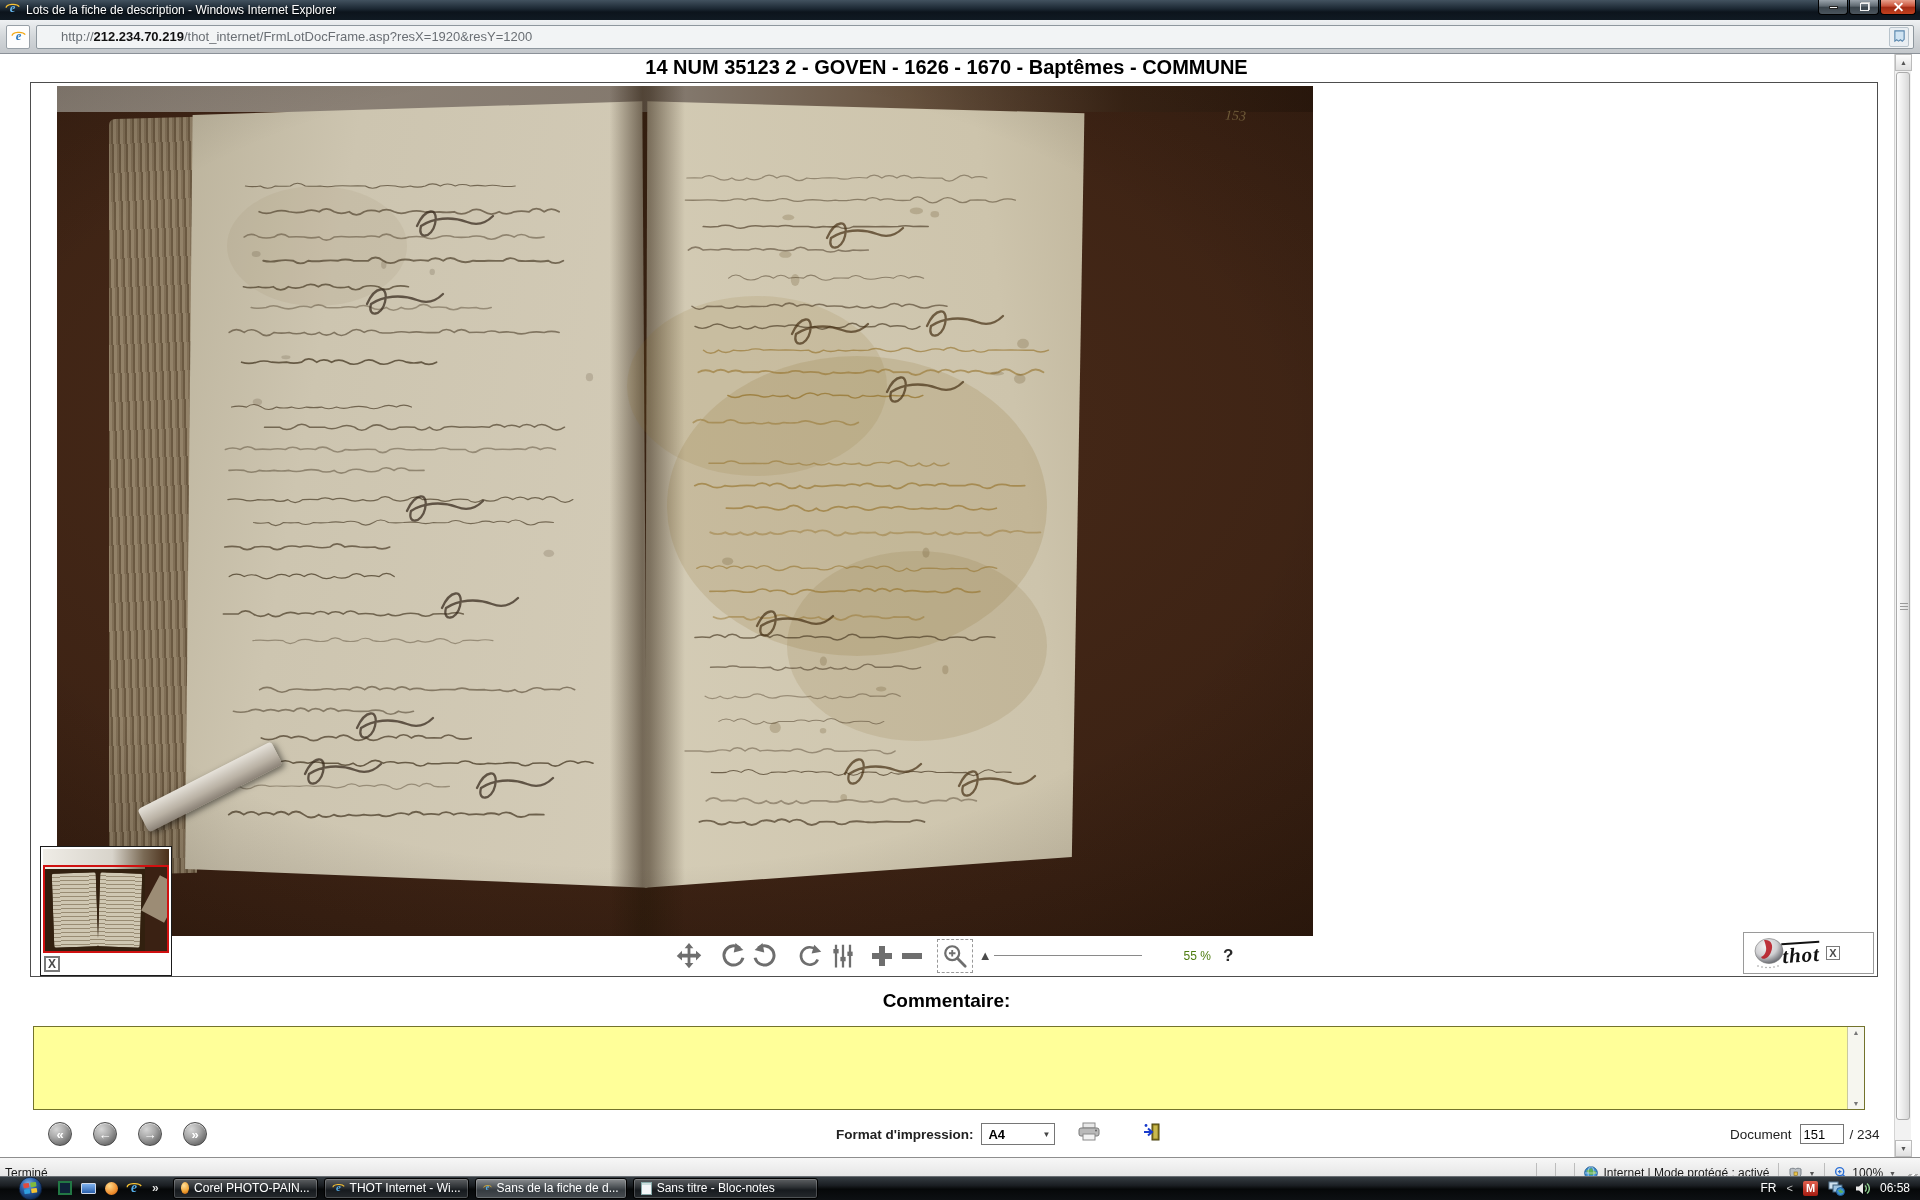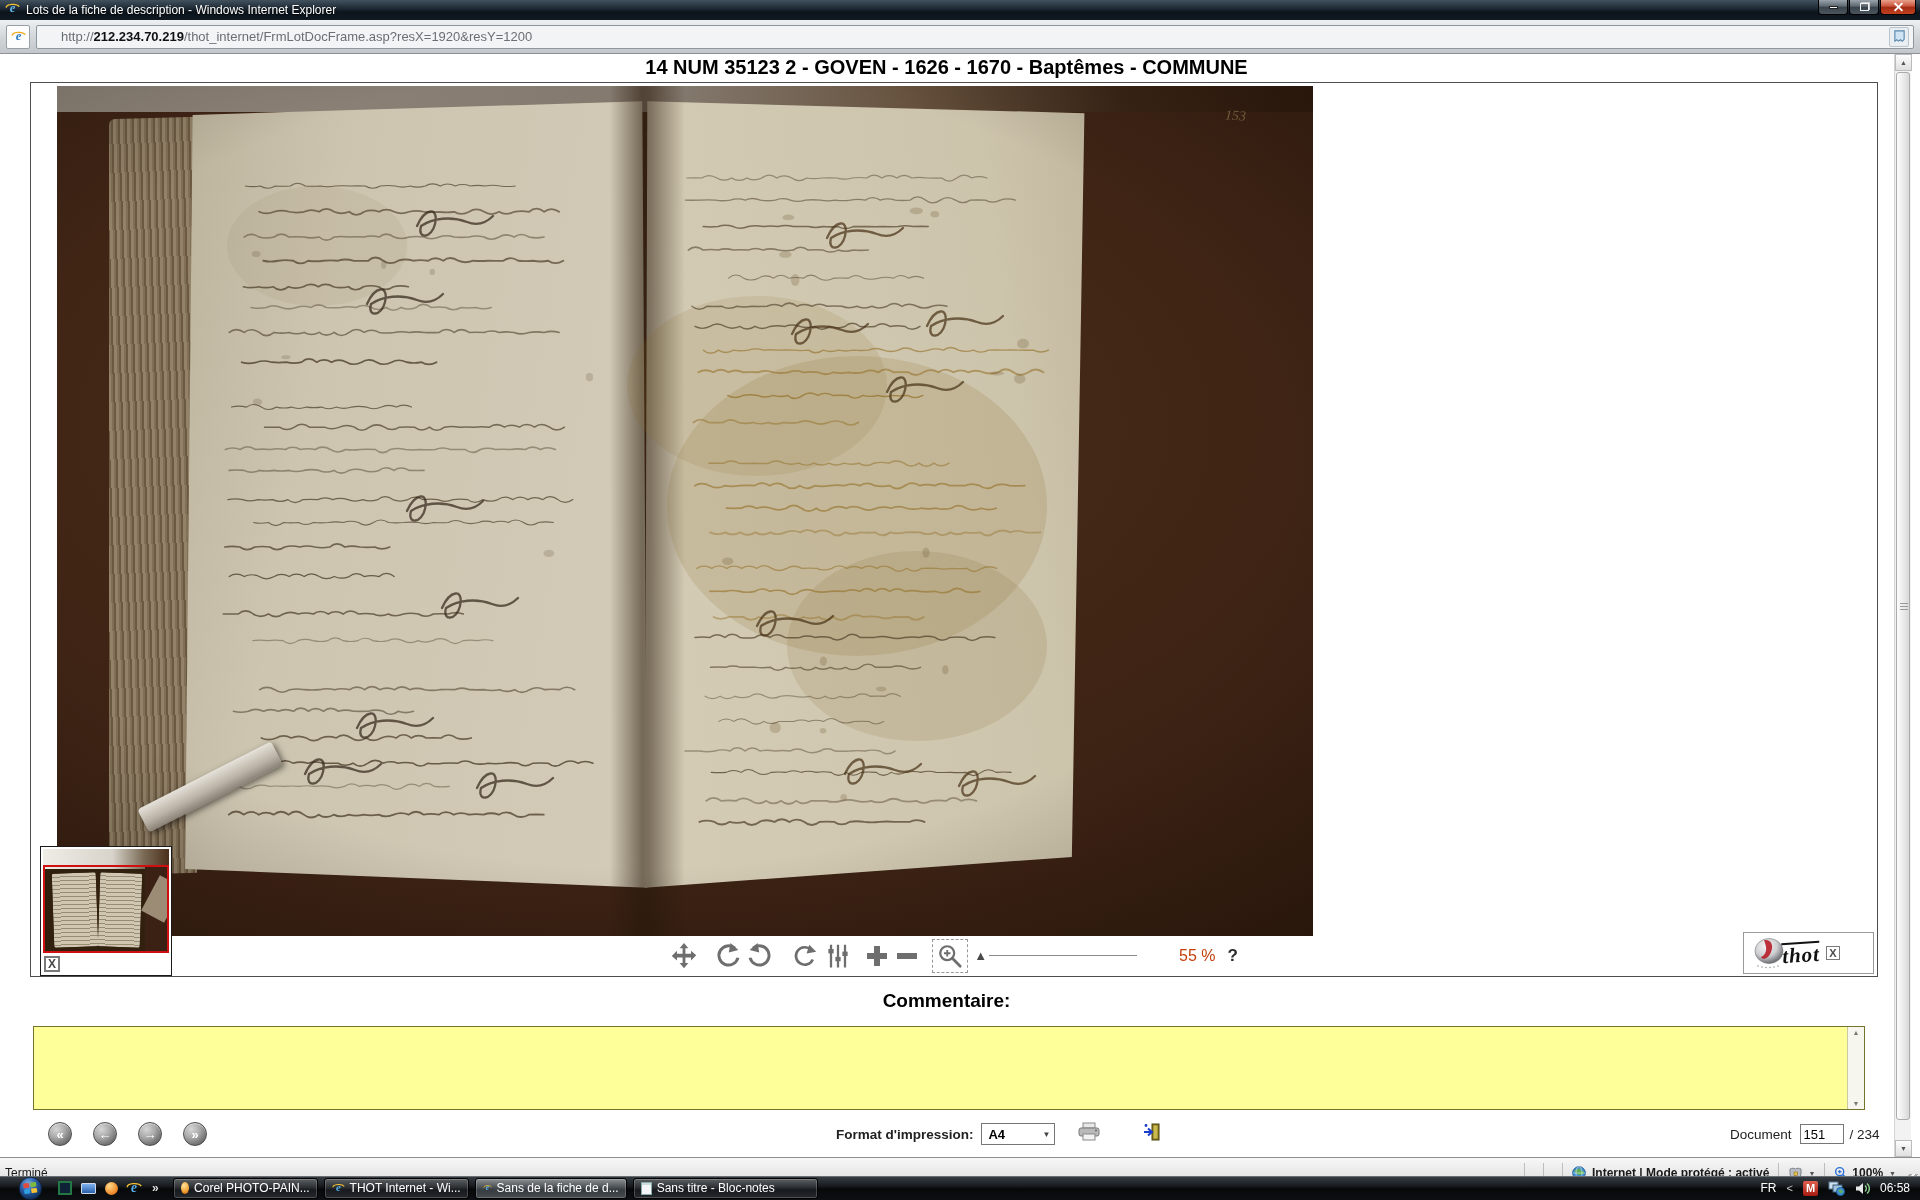--- a/index.html
+++ b/index.html
@@ -88,21 +88,21 @@
   
   #viewer-toolbar { position:absolute; left:0; bottom:1px; width:100%; height:39px; background:#fff;
     display:flex; align-items:center; justify-content:center; }
   .vt { display:flex; align-items:center; color:#6e6e6e; }
   .vt svg { display:block; }
   .sp8{margin-left:8px;} .sp14{margin-left:14px;} .sp4{margin-left:4px;}
   #mag-box { border:1px dashed #999; padding:3px 4px; margin-left:12px; }
   #zoom-slider { display:flex; align-items:center; margin-left:6px; }
   #slider-thumb { font-size:13px; color:#4a4a4a; line-height:1; }
   #slider-track { width:148px; height:1px; background:#8a8a8a; margin-left:2px; }
-  #zoom-level { margin-left:42px; font-size:16px; color:#c2410c; }
+  #zoom-level { margin-left:42px; font-size:12px; color:#4d7c0f; }
   #help-btn { margin-left:12px; font-size:17px; font-weight:bold; color:#2a2a2a; }
 
   
   #logo-box { position:absolute; left:1712px; top:849px; width:131px; height:42px; background:#fff;
     border:1px solid #9a9a9a; display:flex; align-items:center; padding-left:8px; z-index:5; }
   #logo-brand { font-family:"Liberation Serif",serif; font-style:italic; font-weight:bold;
     font-size:21px; color:#111; margin-left:-6px; letter-spacing:1px; transform:rotate(-4deg);
     border-top:2px solid #111; line-height:0.9; padding-top:2px; }
   #logo-check { margin-left:6px; width:14px; height:14px; border-width:1px; font-size:11px; }
 
@@ -143,21 +143,21 @@
   #win-thumb { position:absolute; left:1px; top:18px; width:14px; height:1048px;
     background:linear-gradient(90deg,#fdfdfd,#e8e8e8 60%,#d8d8d8); border:1px solid #ababab; border-radius:3px; }
   #win-grip { position:absolute; left:3px; top:530px; width:8px; height:8px;
     background:repeating-linear-gradient(#9a9a9a 0 1px, transparent 1px 3px); }
 
   
   #statusbar { position:absolute; left:0; top:1157px; width:1920px; height:31px;
     background:linear-gradient(#f7f7f7,#e9e9e9 50%,#dcdcdc); border-top:1px solid #8e8e8e;
     font-size:12px; color:#1a1a1a; display:flex; align-items:center; }
   #status-left { padding-left:5px; }
-  #status-right { margin-left:auto; display:flex; align-items:center; height:100%;font-weight:bold; }
+  #status-right { margin-left:auto; display:flex; align-items:center; height:100%; }
   .status-sep { width:1px; height:70%; background:#bdbdbd; margin:0 9px; }
   #zone-pane { display:flex; align-items:center; gap:6px; }
   .mini-arrow { font-size:7px; color:#555; }
   #grip { width:14px; height:14px; margin:0 2px 0 8px; align-self:flex-end;
     background:
       linear-gradient(135deg, transparent 0 8px, #aaa 8px 10px, transparent 10px 11px, #fff 11px 12px, transparent 12px) ,
       linear-gradient(135deg, transparent 0 4px, #aaa 4px 6px, transparent 6px 7px, #fff 7px 8px, transparent 8px); }
 
   
   #taskbar { position:absolute; left:0; top:1176px; width:1920px; height:24px;

